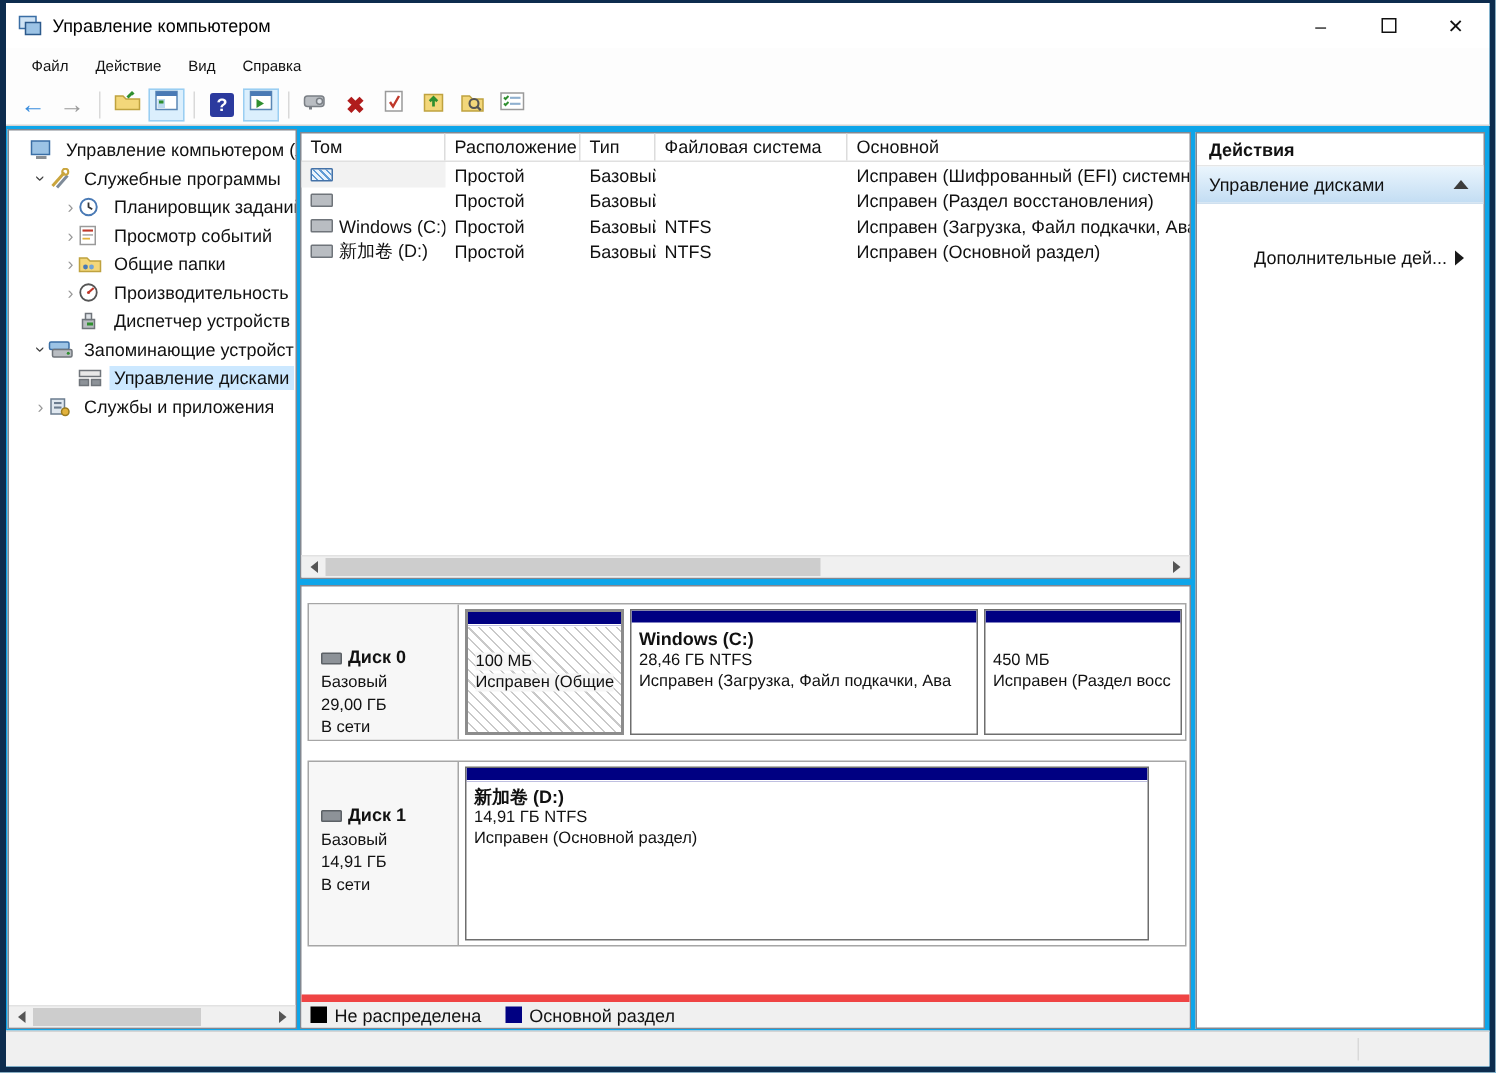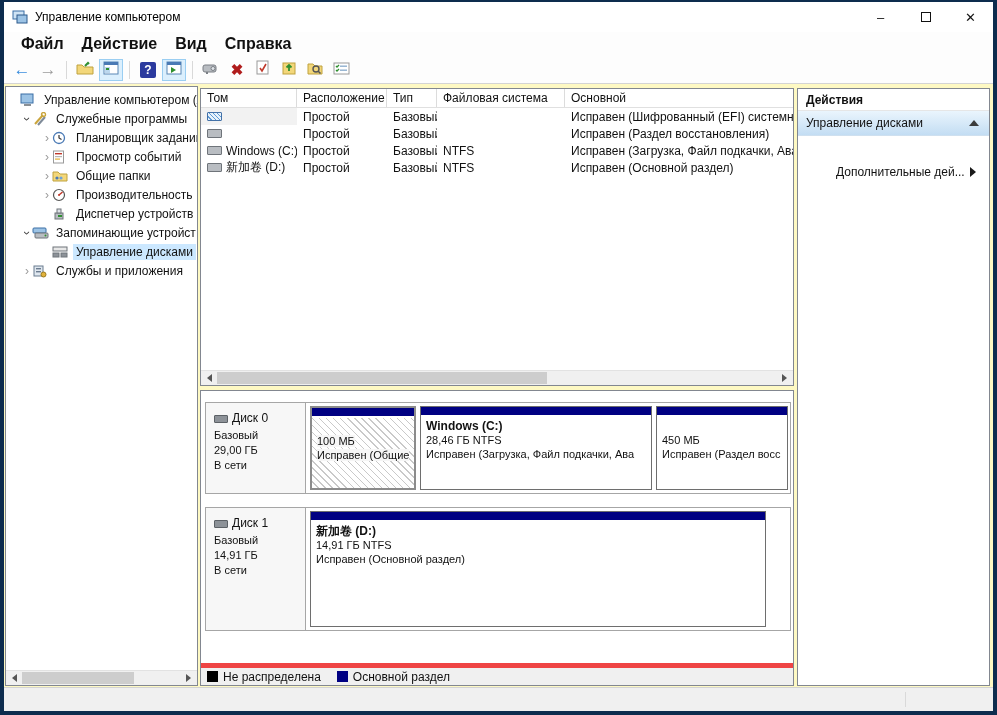--- a/index.html
+++ b/index.html
@@ -1,28 +1,28 @@
 <!DOCTYPE html>
 <html><head>
 <meta charset="utf-8">
 <style>
   html,body{margin:0;padding:0;background:#e8e8e8;font-family:"Liberation Sans",sans-serif;}
   *{box-sizing:border-box;}
   .window{position:relative;width:997px;height:715px;background:#0d2c4e;overflow:hidden;}
-  .inner{position:absolute;left:4px;right:4px;top:2px;bottom:4px;background:#fef9c3;}
+  .inner{position:absolute;left:4px;right:4px;top:2px;bottom:4px;background:#0ea5e9;}
 
   
   .titlebar{position:absolute;top:0;left:0;right:0;height:30px;background:#fff;display:flex;align-items:center;padding-left:8px;}
   .titlebar .app-title{font-size:12px;color:#000;margin-left:7px;flex:1;}
   .cap-btn{width:45px;height:30px;display:flex;align-items:center;justify-content:center;font-size:13px;color:#111;}
   .cap-max-box{width:10px;height:10px;border:1px solid #111;}
 
   
   .menubar{position:absolute;top:30px;left:0;right:0;height:24px;background:#fdfdfd;display:flex;align-items:center;padding-left:8px;}
-  .menu-item{font-size:16px;color:#111;padding:3px 9px;font-weight:bold;}
+  .menu-item{font-size:10px;color:#111;padding:3px 9px;}
 
   
   .toolbar{position:absolute;top:54px;left:0;right:0;height:28px;background:#fdfdfd;border-bottom:1px solid #d4d4d4;display:flex;align-items:center;padding-left:6px;gap:2px;}
   .tbtn{width:24px;height:22px;display:flex;align-items:center;justify-content:center;position:relative;}
   .tbtn.boxed{background:#dbeffd;border:1px solid #9acef2;}
   .tsep{width:1px;height:18px;background:#d9d9d9;margin:0 4px;}
   .arrow-glyph{font-size:17px;font-weight:bold;line-height:1;}
   .back-c{color:#3b8ede;}
   .fwd-c{color:#9b9b9b;}
   .xred{color:#b01c1c;font-size:15px;font-weight:bold;}
@@ -60,21 +60,21 @@
   .vt-row{display:flex;height:17px;font-size:12px;color:#111;align-items:flex-start;}
   .vt-row .c{padding:0 4px 0 6px;white-space:nowrap;overflow:hidden;height:17px;display:flex;align-items:center;}
   .c-name{width:96px;} .c-loc{width:90px;} .c-type{width:50px;} .c-fs{width:128px;} .c-st{flex:1;}
   .c-name.selbg{background:#f2f2f2;}
   .vicon{width:15px;height:9px;margin-right:4px;flex:none;border:1px solid #6f747a;background:#b9bdc2;border-radius:1px;}
   .vicon.hatch{background:repeating-linear-gradient(45deg,#e8f2fb 0 2px,#5f9bd5 2px 3px);border-color:#4472a8;}
 
   
   .disk-row{position:absolute;left:4px;width:586px;border:1px solid #a6a6a6;background:#fff;}
   .disk-label{position:absolute;left:0;top:0;bottom:0;width:100px;border-right:1px solid #a6a6a6;background:#f7f7f7;padding:8px 0 0 8px;font-size:11px;color:#111;line-height:15px;}
-  .disk-name{font-size:12px;font-weight:normal;display:flex;align-items:center;gap:4px;margin-bottom:2px;}
+  .disk-name{font-size:12px;font-weight:bold;display:flex;align-items:center;gap:4px;margin-bottom:2px;margin-top:20px;}
   .dicon{width:14px;height:8px;background:#8d9298;border:1px solid #5c6166;border-radius:1px;display:inline-block;}
   .parts{position:absolute;left:101px;right:0;top:0;bottom:0;}
   .part{position:absolute;top:3px;bottom:3px;border:1px solid #6e6e6e;background:#fff;overflow:hidden;}
   .part .pbar{height:9px;background:#000082;border-bottom:1px solid #fff;}
   .part .ptxt{padding:3px 5px;font-size:11px;line-height:14px;color:#111;white-space:nowrap;}
   .part .pt1{font-weight:bold;font-size:12px;}
   .part.hatched{border:2px solid #8c8c8c;}
   .part.hatched .pbody{position:absolute;left:0;right:0;top:10px;bottom:0;background:repeating-linear-gradient(45deg,#ffffff 0 4px,#c9c9c9 4px 5px);}
   .part.hatched .ptxt{position:relative;background:transparent;}
   .part.hatched .ptxt span{background:#f6f6f6;}

